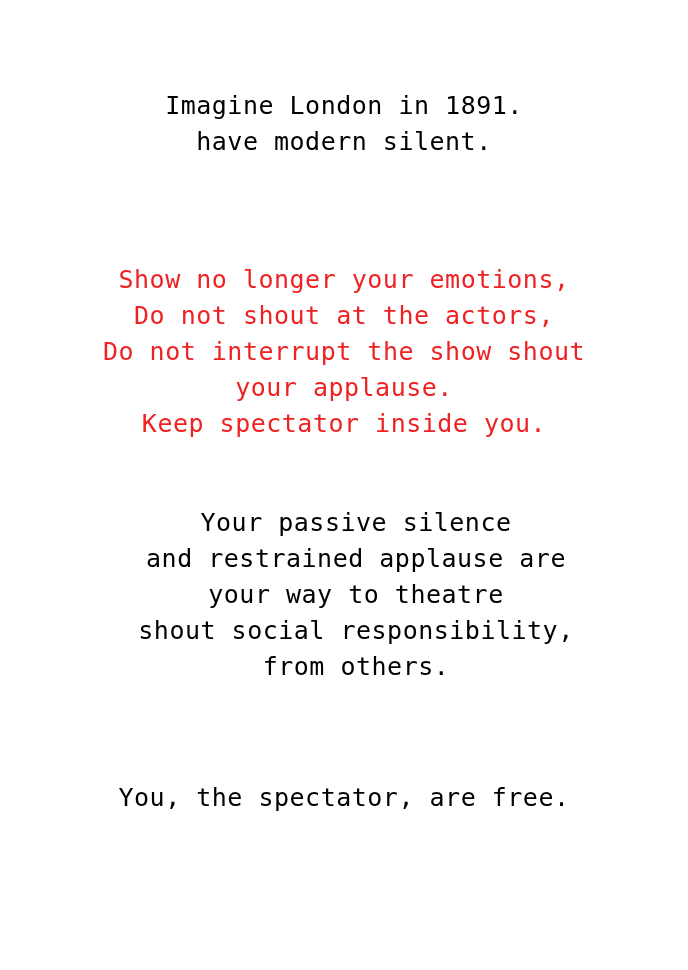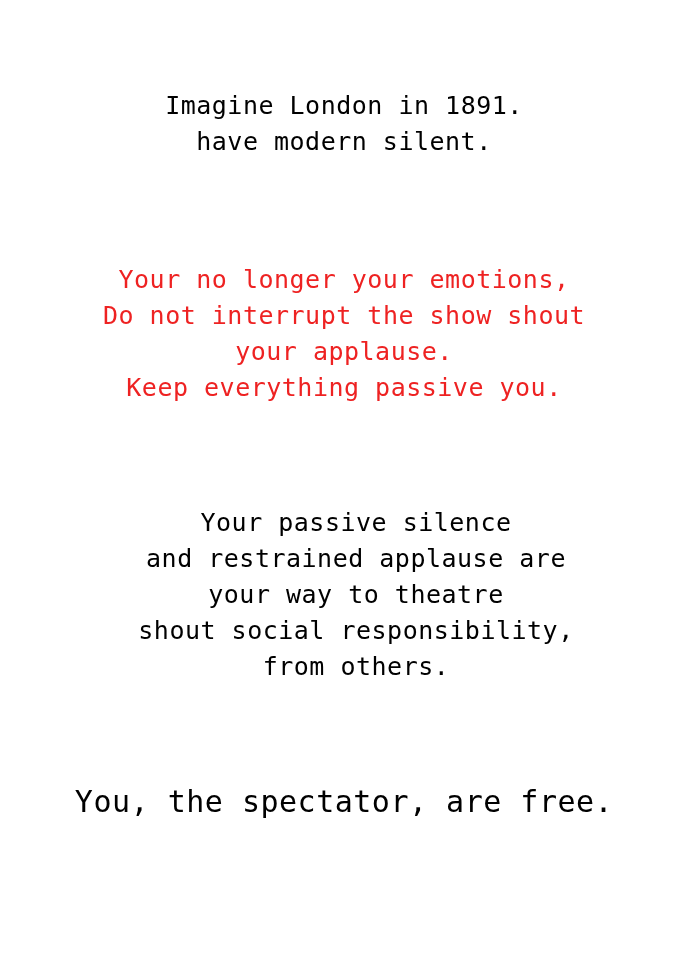--- a/index.html
+++ b/index.html
@@ -53,38 +53,39 @@
     width: 688px;
     color: #000000;
     font-size: 25px;
   }
   #block-closing {
     position: absolute;
     top: 780px;
     left: 0;
     width: 688px;
     color: #000000;
-    font-size: 30px;
+    font-size: 25px;
   }
 </style>
 </head>
 <body style="background: rgb(255, 255, 255);">
 
 <div class="page">
 
   <div class="block" id="block-intro" style="color: rgb(0, 0, 0);">
     <span class="line">Imagine London in 1891.</span>
     <span class="line">have modern silent.</span>
   </div>
 
   <div class="block" id="block-commands" style="color: rgb(238, 34, 34);">
-    <span class="line">Your no longer your emotions,</span>
+    <span class="line">Show no longer your emotions,</span>
+    <span class="line">Do not shout at the actors,</span>
     <span class="line">Do not interrupt the show shout</span>
     <span class="line">your applause.</span>
-    <span class="line">Keep everything passive you.</span>
+    <span class="line">Keep spectator inside you.</span>
   </div>
 
   <div class="block" id="block-reflection" style="color: rgb(0, 0, 0);">
     <span class="line">Your passive silence</span>
     <span class="line">and restrained applause are</span>
     <span class="line">your way to theatre</span>
     <span class="line">shout social responsibility,</span>
     <span class="line">from others.</span>
   </div>
 

